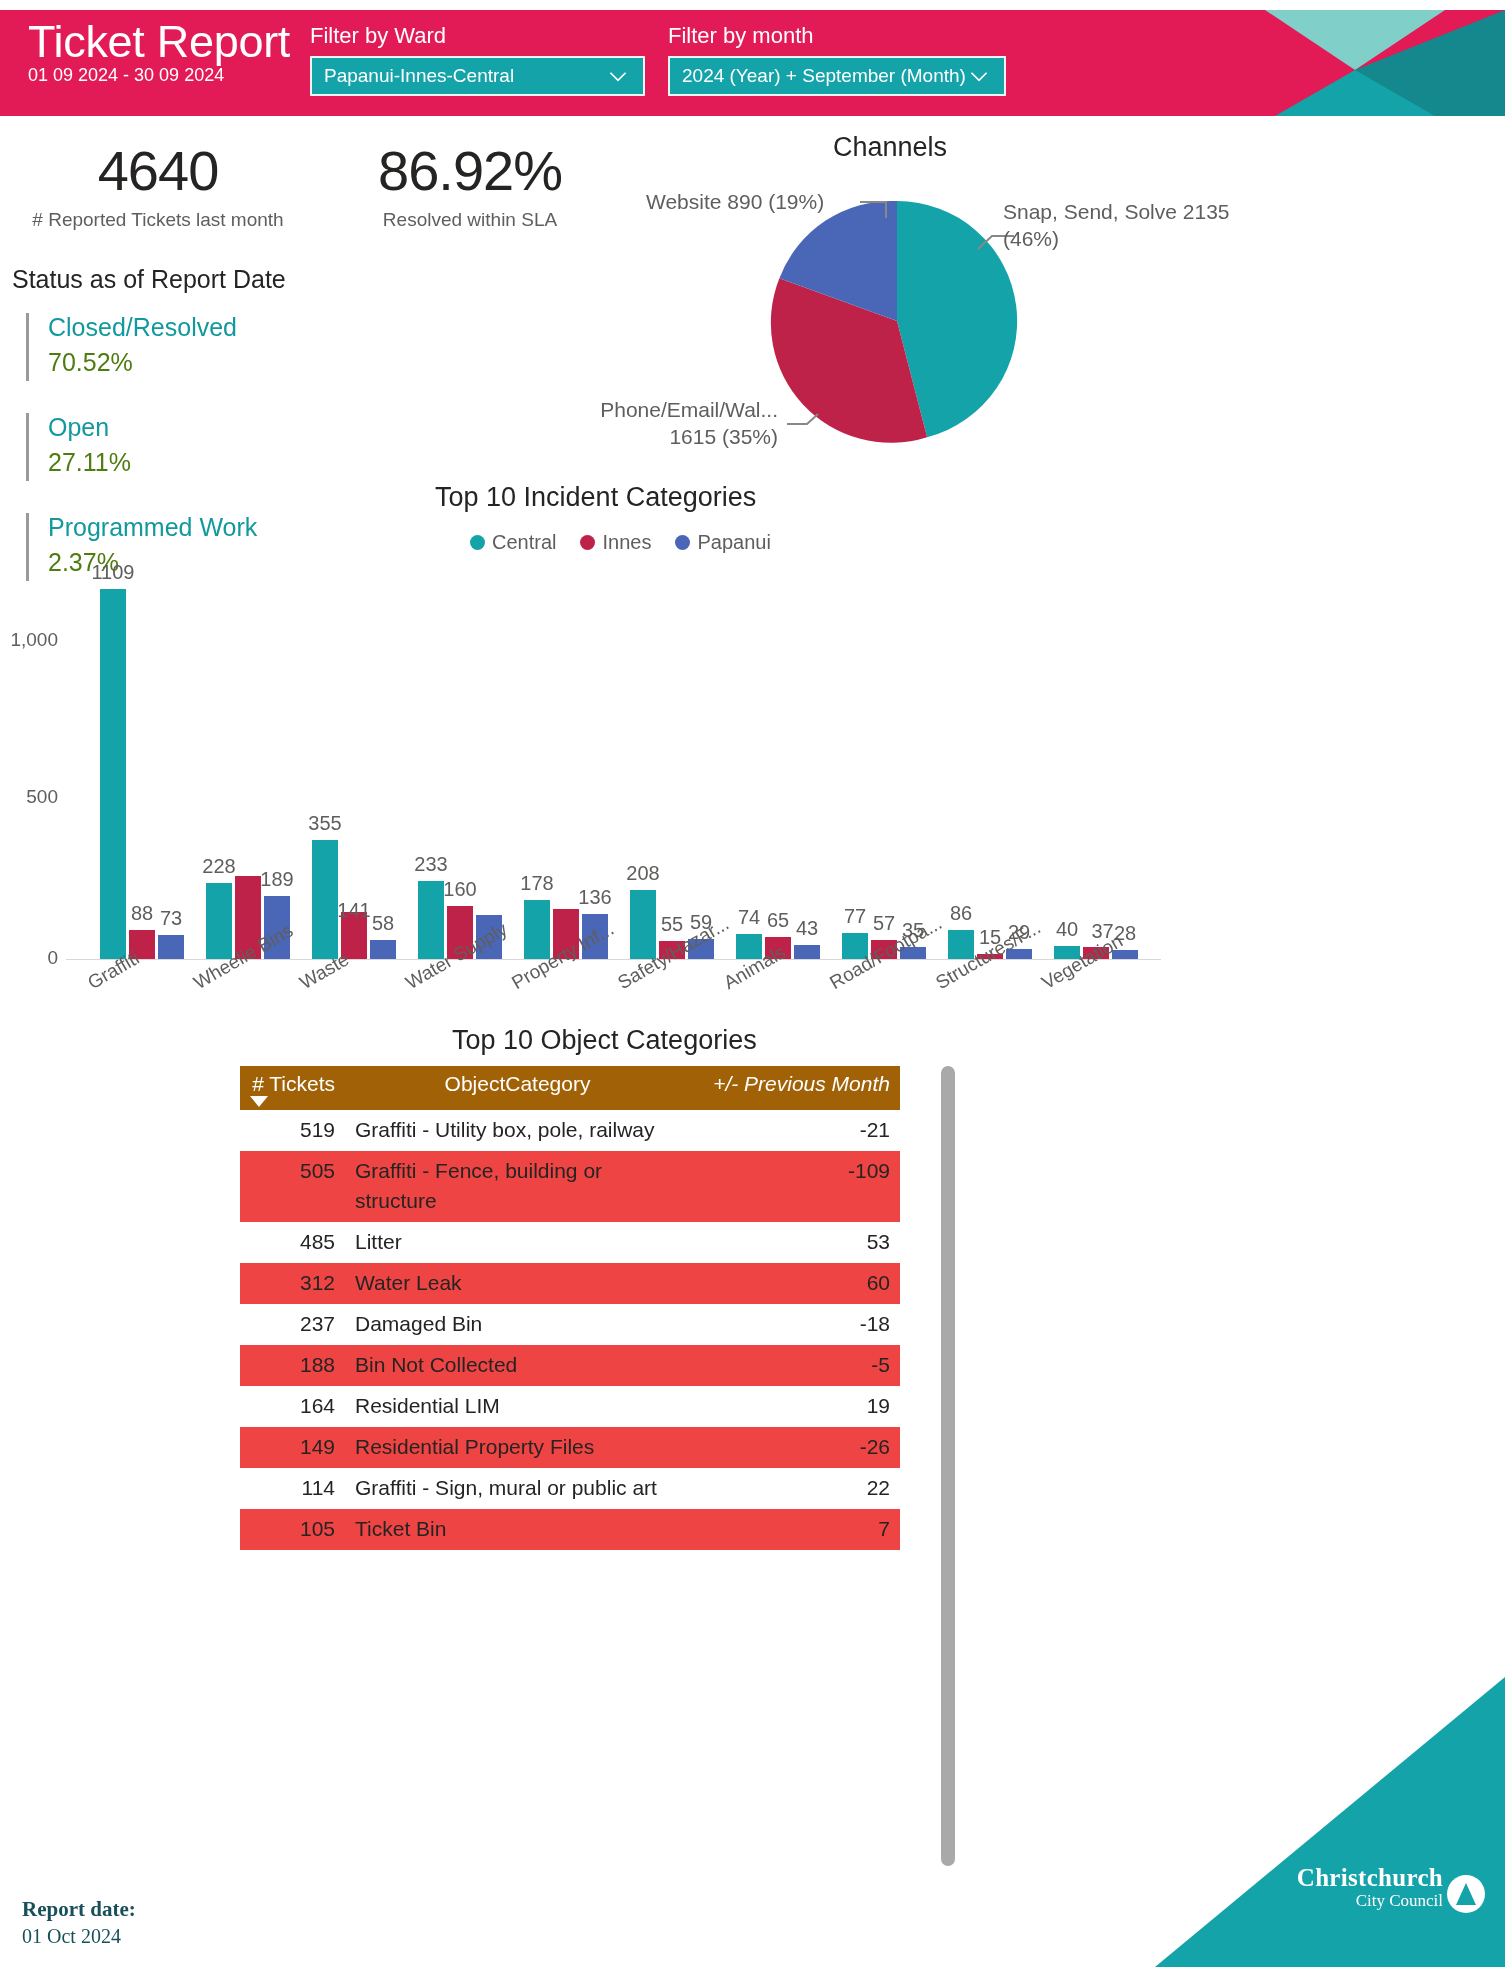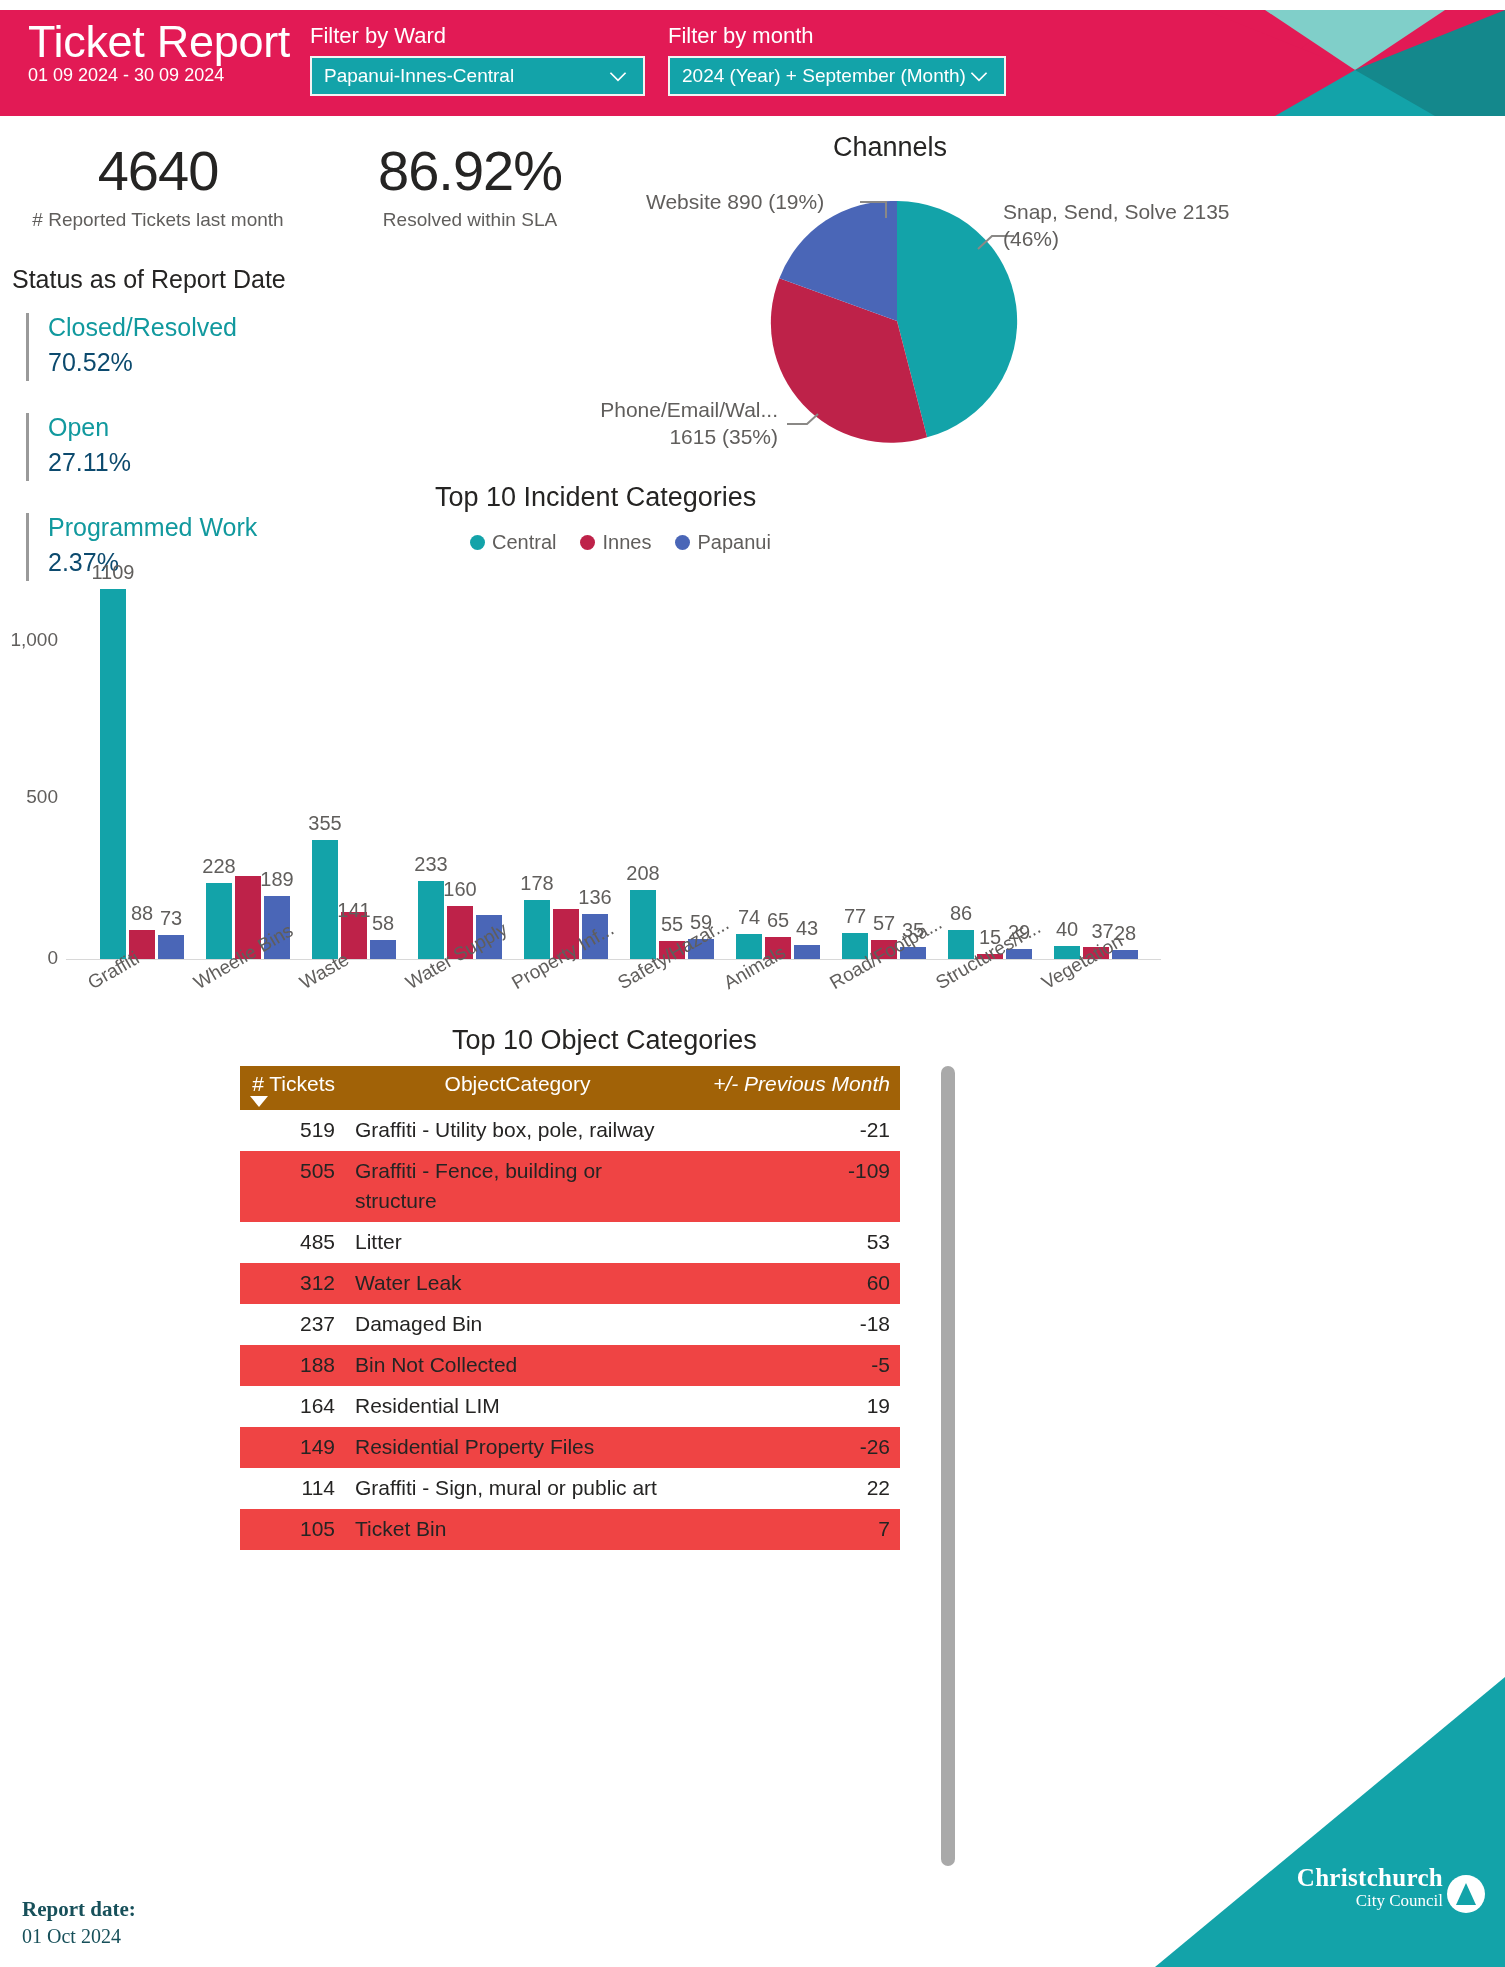--- a/index.html
+++ b/index.html
@@ -57,21 +57,21 @@
   .status-head {
     position: absolute; left: 12px; top: 265px;
     font-size: 25px; color: #252423; font-weight: 400;
   }
   .status-item { position: absolute; left: 26px; padding-left: 22px; }
   .status-item::before {
     content: ""; position: absolute; left: 0; top: 3px;
     width: 3px; height: 68px; background: #9a9a9a;
   }
   .status-name { font-size: 25px; color: #11999E; line-height: 34px; }
-  .status-pct { font-size: 25px; color: #0c4a6e; line-height: 36px; }
+  .status-pct { font-size: 25px; color: #4d7c0f; line-height: 36px; }
 
   
   .pie-title {
     position: absolute; left: 833px; top: 132px;
     font-size: 27px; color: #252423; text-align: center;
   }
   .pie-wrap { position: absolute; left: 752px; top: 196px; }
   .pie-lbl {
     position: absolute; font-size: 21px; color: #605E5C;
     line-height: 27px; white-space: nowrap;

